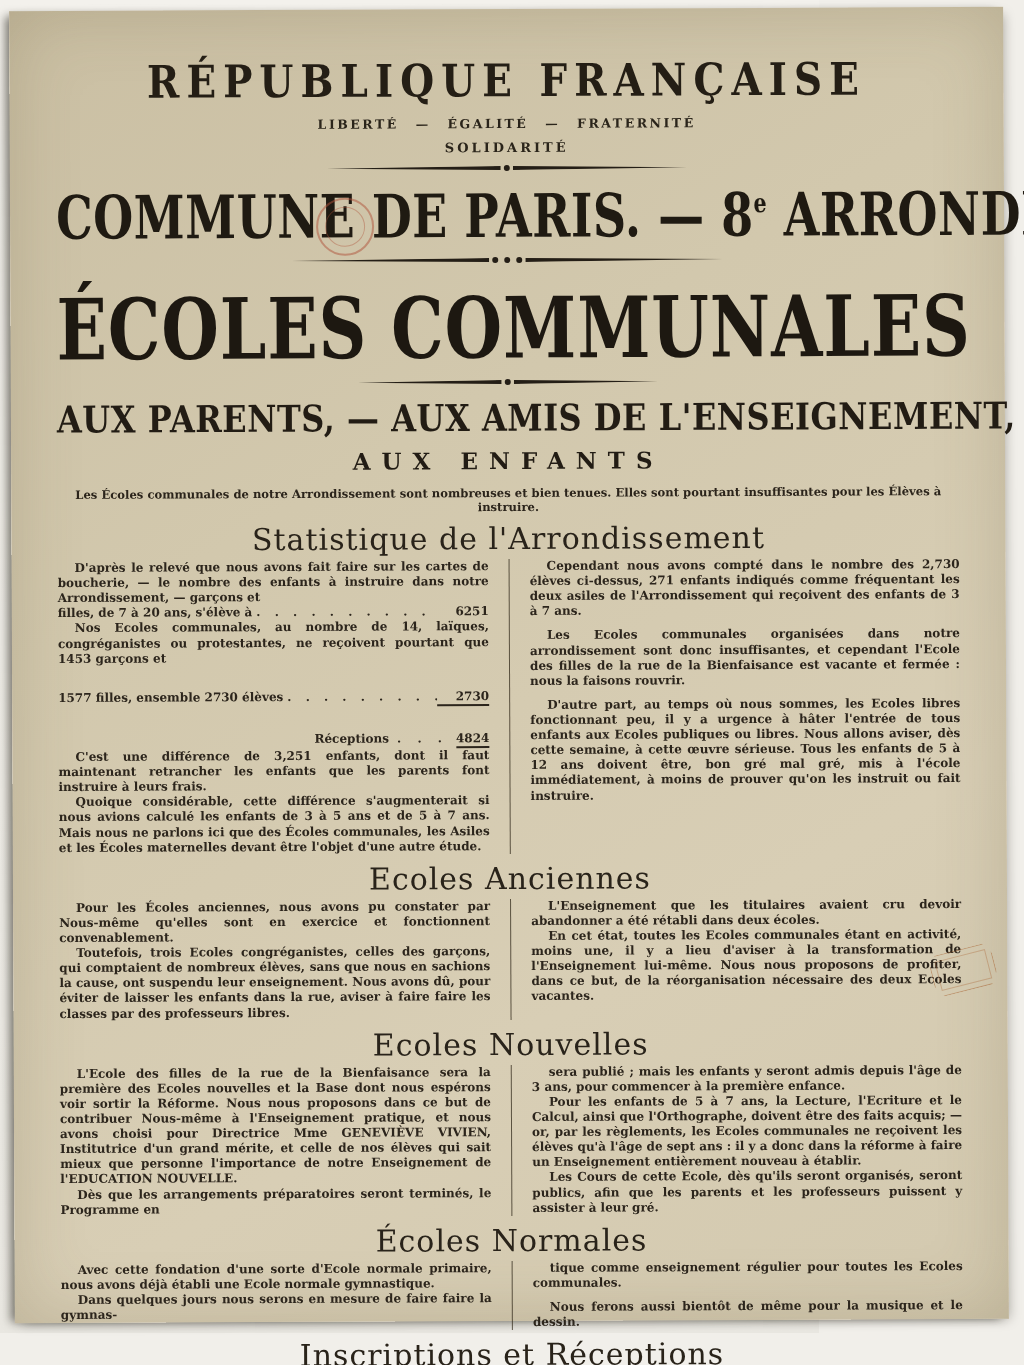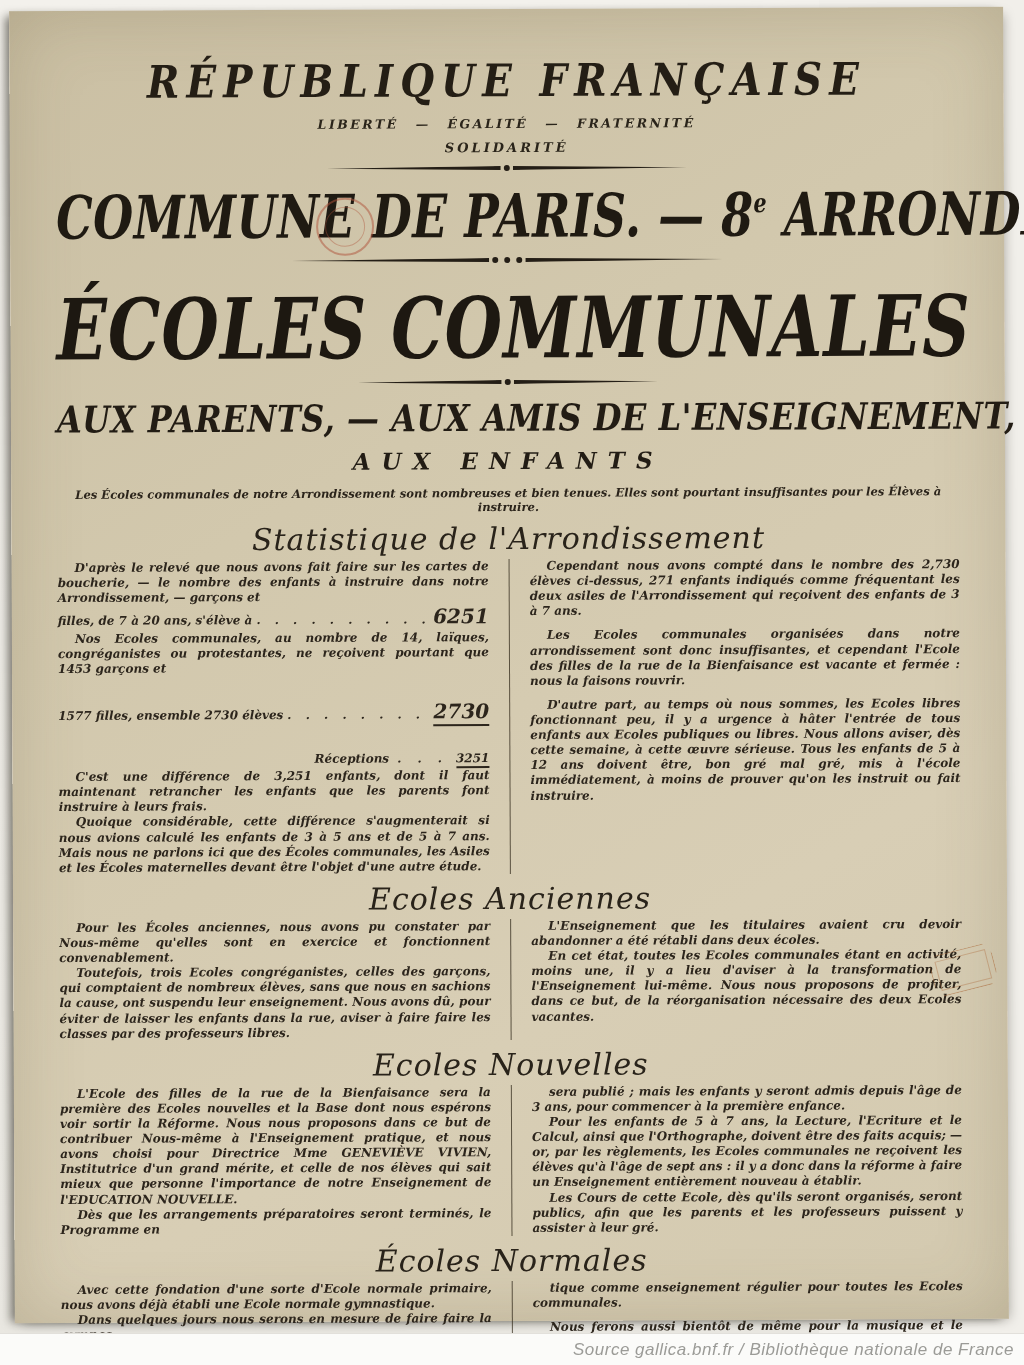--- a/index.html
+++ b/index.html
@@ -1,19 +1,19 @@
 <!DOCTYPE html>
 <html lang="fr"><head>
 <meta charset="utf-8">
 <style>
   * { margin:0; padding:0; box-sizing:border-box; }
   html,body { width:1024px; height:1365px; overflow:hidden; }
   body { background:#f1efea; font-family:"DejaVu Serif", serif; }
 
-  .scan-area { position:relative; width:819px; height:1333px; background:linear-gradient(180deg,#f3f1ec 0%,#eeece6 60%,#e9e7e1 100%);font-style:italic; }
+  .scan-area { position:relative; width:819px; height:1333px; background:linear-gradient(180deg,#f3f1ec 0%,#eeece6 60%,#e9e7e1 100%); }
 
   .poster {
     position:absolute; left:12px; top:9px; width:994px; height:1312px;
     background:linear-gradient(150deg,#cabfa3 0%,#d2c8ad 35%,#d8ceb5 70%,#d3c9af 100%);
     box-shadow:-7px 2px 10px -3px rgba(30,25,15,.55), 4px 4px 12px -4px rgba(30,25,15,.35), inset 0 0 70px rgba(95,80,50,.22);
     transform:rotate(-0.25deg);
     padding:34px 46px 0 46px;
     color:#2b241b;
   }
 
@@ -46,21 +46,21 @@
   .col.left { padding-right:20px; }
   .col.right { border-left:1px solid rgba(48,40,26,.75); padding-left:20px; }
   .body-text p, .body-text .leader-row, .body-text .diff-row { font-weight:bold; font-size:12px; line-height:1.26; text-align:justify; color:#2c251c; }
   .body-text p { text-indent:17px; }
   .gap p { margin-bottom:9px; }
   .gap p:last-child { margin-bottom:0; }
 
   .leader-row { display:flex; align-items:baseline; }
   .leader-row .lt { white-space:nowrap; }
   .leader-row .dots { flex:1; overflow:hidden; white-space:nowrap; text-align:center; letter-spacing:5px; padding:0 4px; }
-  .leader-row .val { font-size:20px; min-width:52px; text-align:right; white-space:nowrap; }
+  .leader-row .val { font-size:12px; min-width:52px; text-align:right; white-space:nowrap; }
   .val.rule { border-bottom:2px solid #2c251c;margin-top:24px; }
   .diff-row { display:flex; justify-content:flex-end; align-items:baseline; margin-top:1px; }
   .diff-row .dots { letter-spacing:6px; padding:0 8px; }
 
   
   .stamp-red { position:absolute; left:306px; top:188px; width:58px; height:58px; border:2px solid rgba(176,82,58,.5); border-radius:50%; }
   .stamp-red::after { content:""; position:absolute; left:7px; top:7px; right:7px; bottom:7px; border:1px solid rgba(176,82,58,.4); border-radius:50%; }
   .stamp-oct { position:absolute; left:918px; top:942px; width:64px; height:42px; border:1.5px solid rgba(168,98,48,.5); transform:rotate(-14deg); clip-path:polygon(12% 0,88% 0,100% 28%,100% 72%,88% 100%,12% 100%,0 72%,0 28%); }
   .stamp-oct::after { content:""; position:absolute; left:5px; top:5px; right:5px; bottom:5px; border:1px solid rgba(168,98,48,.35); }
 
@@ -118,21 +118,21 @@
           </div>
           <p>Nos Ecoles communales, au nombre de 14, laïques, congréganistes ou protestantes, ne reçoivent pourtant que 1453 garçons et</p>
           <div class="leader-row">
             <span class="lt">1577 filles, ensemble 2730 élèves</span>
             <span class="dots">. . . . . . . . . .</span>
             <span class="val rule">2730</span>
           </div>
           <div class="diff-row">
             <span>Réceptions</span>
             <span class="dots">. . .</span>
-            <span class="val rule">3251</span>
+            <span class="val rule">4824</span>
           </div>
           <p>C'est une différence de 3,251 enfants, dont il faut maintenant retrancher les enfants que les parents font instruire à leurs frais.</p>
           <p>Quoique considérable, cette différence s'augmenterait si nous avions calculé les enfants de 3 à 5 ans et de 5 à 7 ans. Mais nous ne parlons ici que des Écoles communales, les Asiles et les Écoles maternelles devant être l'objet d'une autre étude.</p>
         </div>
         <div class="col right gap">
           <p>Cependant nous avons compté dans le nombre des 2,730 élèves ci-dessus, 271 enfants indiqués comme fréquentant les deux asiles de l'Arrondissement qui reçoivent des enfants de 3 à 7 ans.</p>
           <p>Les Ecoles communales organisées dans notre arrondissement sont donc insuffisantes, et cependant l'Ecole des filles de la rue de la Bienfaisance est vacante et fermée : nous la faisons rouvrir.</p>
           <p>D'autre part, au temps où nous sommes, les Ecoles libres fonctionnant peu, il y a urgence à hâter l'entrée de tous enfants aux Ecoles publiques ou libres. Nous allons aviser, dès cette semaine, à cette œuvre sérieuse. Tous les enfants de 5 à 12 ans doivent être, bon gré mal gré, mis à l'école immédiatement, à moins de prouver qu'on les instruit ou fait instruire.</p>
         </div>
       </div>
@@ -192,16 +192,13 @@
           <p>Enfin, et pour conclure, nous faisons un appel instant à toutes les consciences, ainsi qu'à toutes les intelligences, pour nous seconder dans cette œuvre, — le rêve de notre vie, que nous espérons enfin voir fleurir : — « La réforme à la fois scientifique et pratique de l'enseignement pour les Enfants. »</p>
 
         </div>
       </div>
     </div>
 
     <div class="stamp-red"></div>
     <div class="stamp-oct"></div>
   </div>
 
-  <div class="source-bar">
-    <span>Source gallica.bnf.fr / Bibliothèque nationale de France</span>
-  </div>
 </div>
 
 </body></html>

